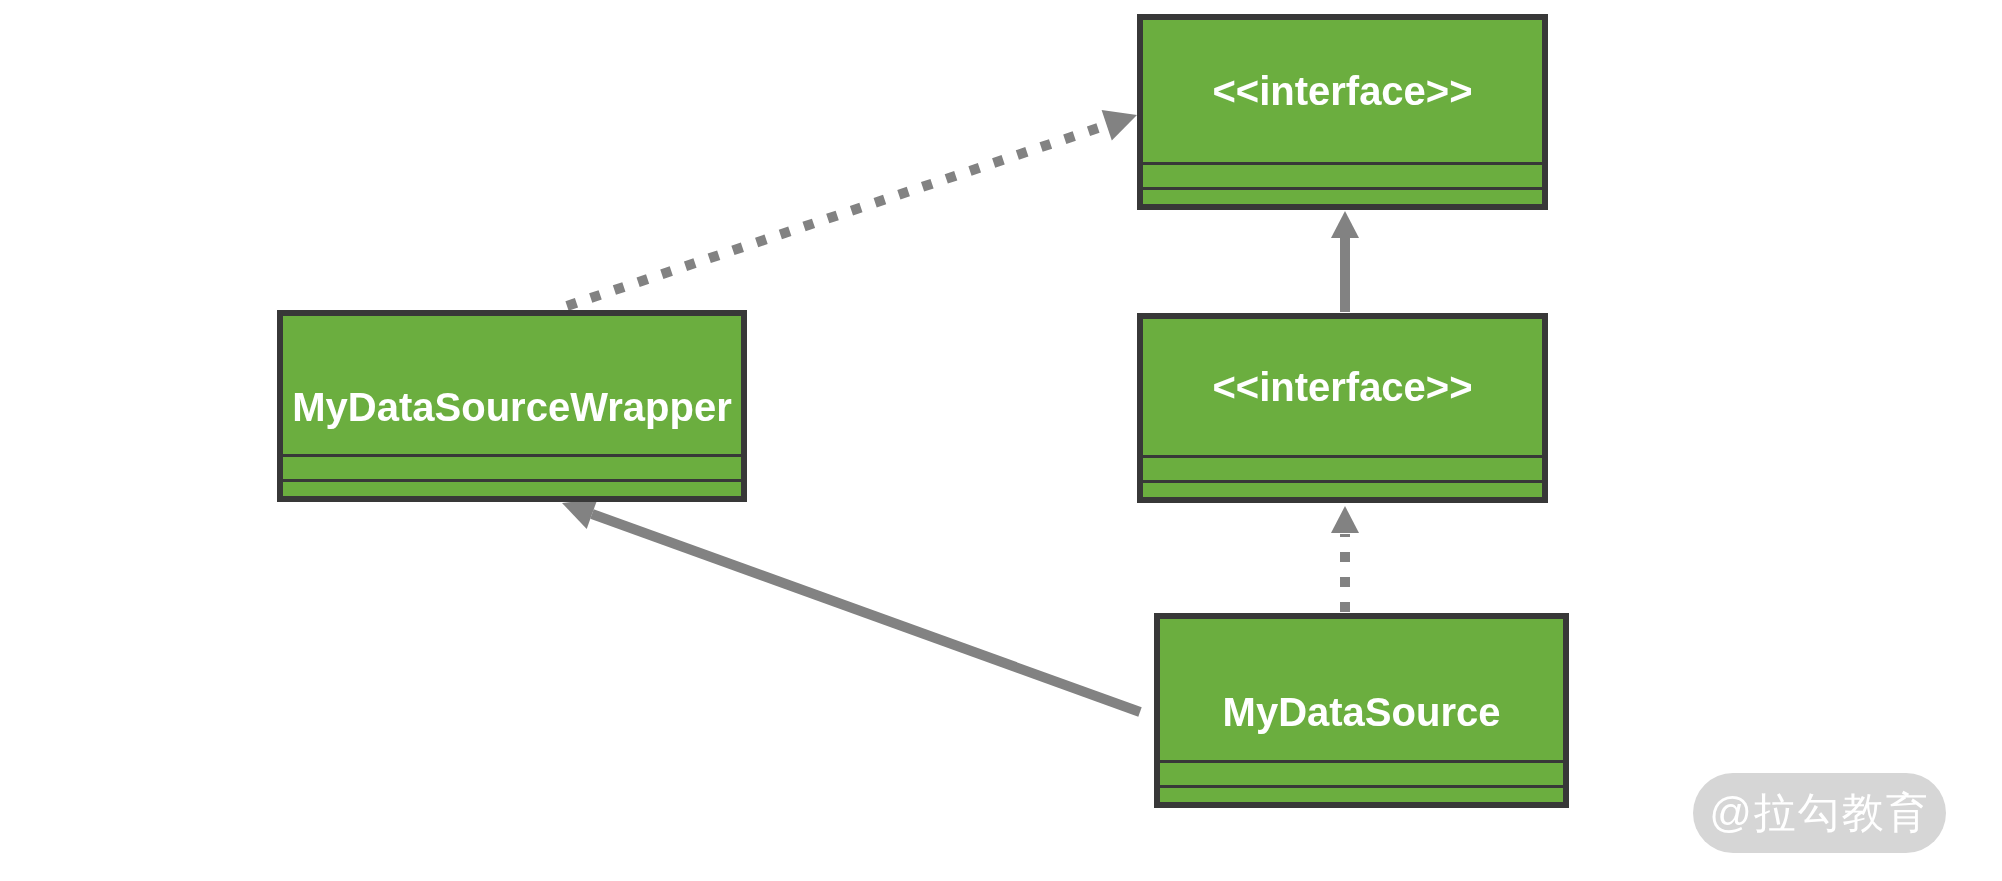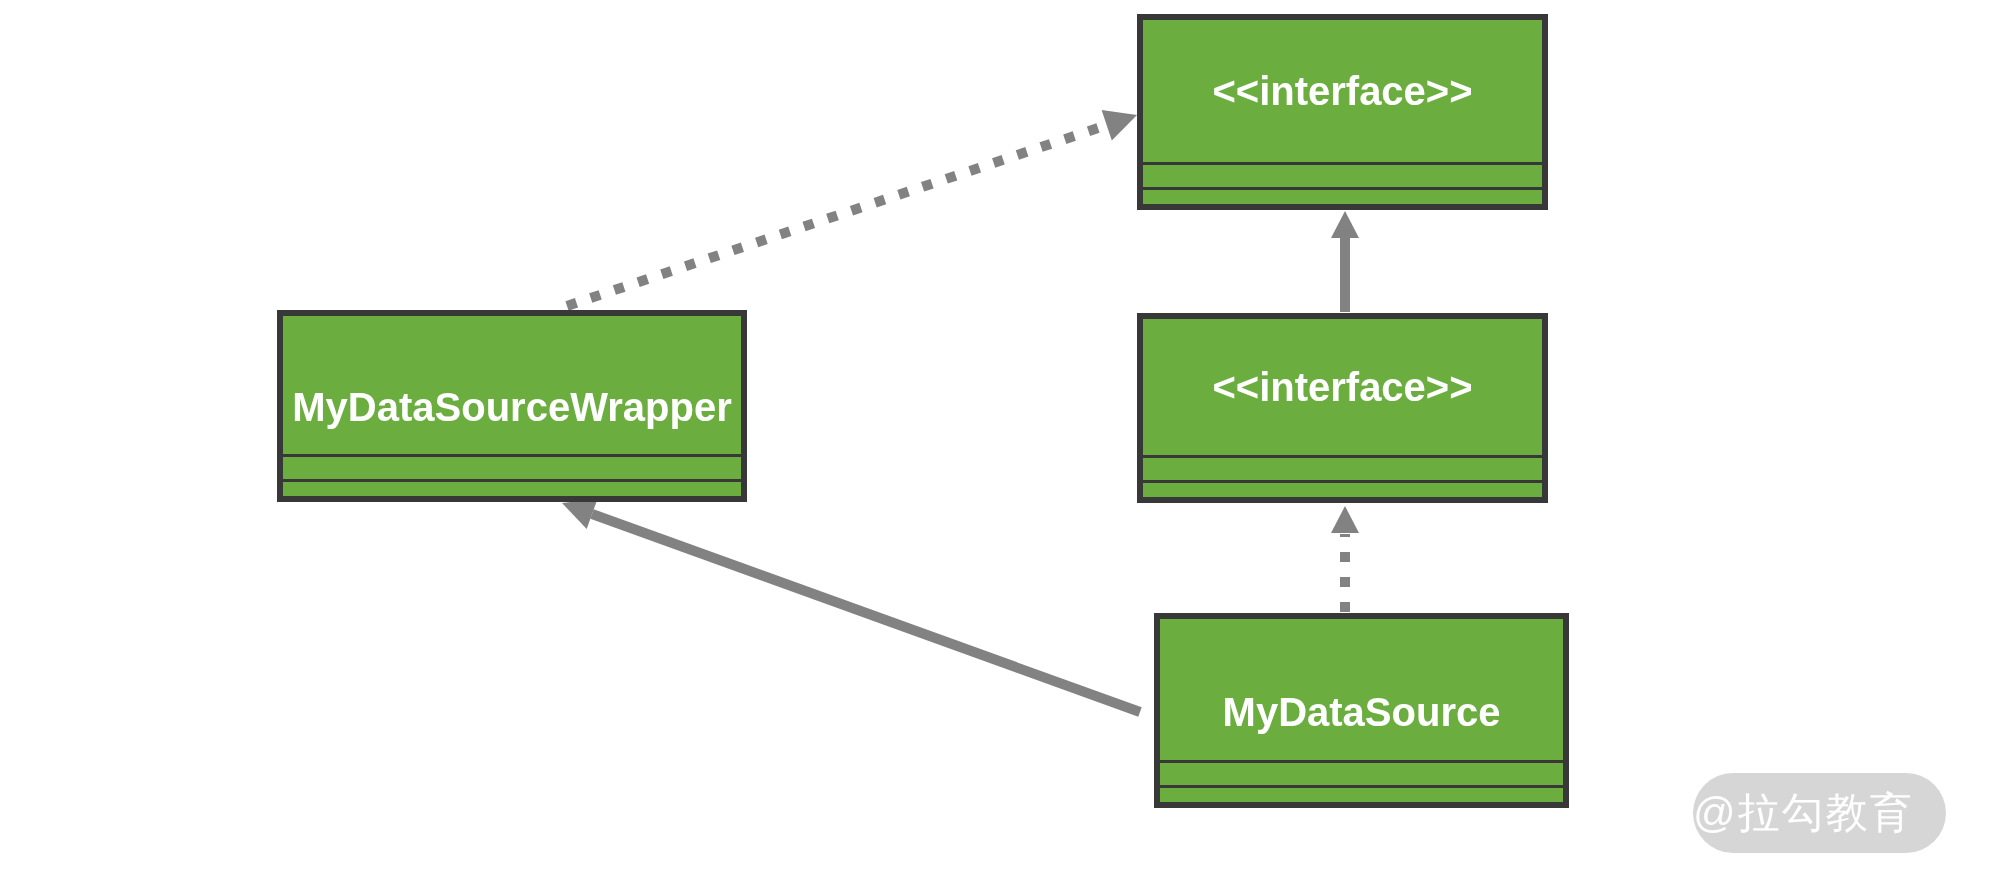--- a/index.html
+++ b/index.html
@@ -65,20 +65,21 @@
   .compartment.methods { height: 17px; }
 
   .watermark {
     position: absolute;
     left: 1693px; top: 773px;
     width: 253px; height: 80px;
     background: var(--watermark_bg);
     border-radius: 40px;
     display: flex;
     align-items: center;
+    justify-content: center;
     color: var(--watermark_text);
     font-size: 42px;
     letter-spacing: 2px;
   }
 </style>
 </head>
 <body>
 
 <div class="canvas">
 

